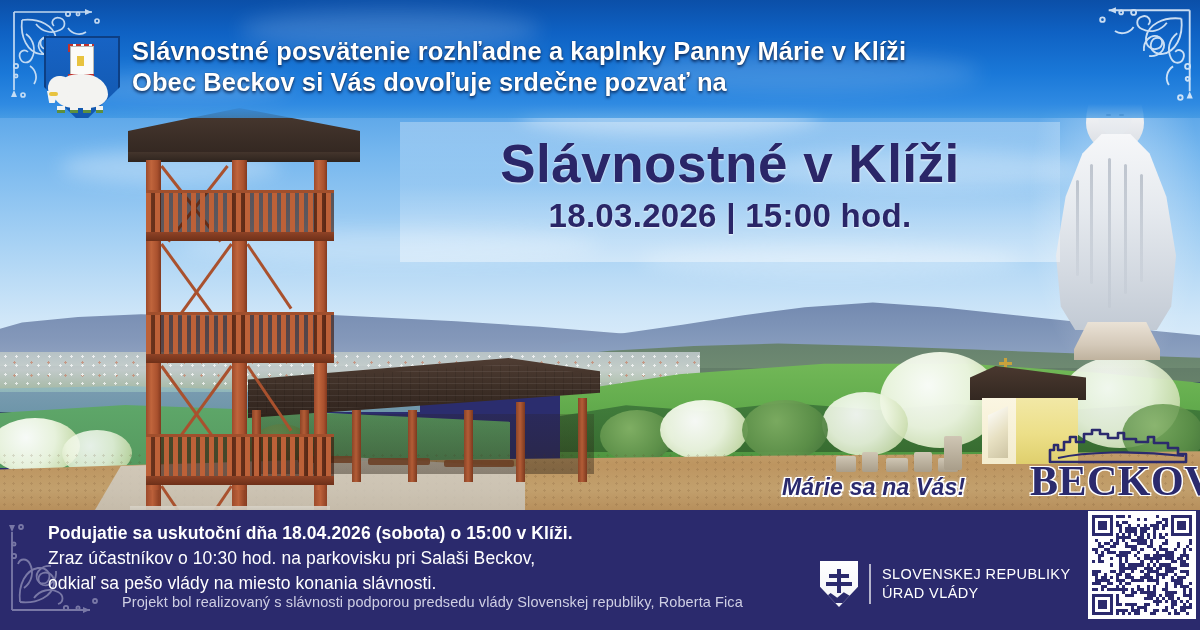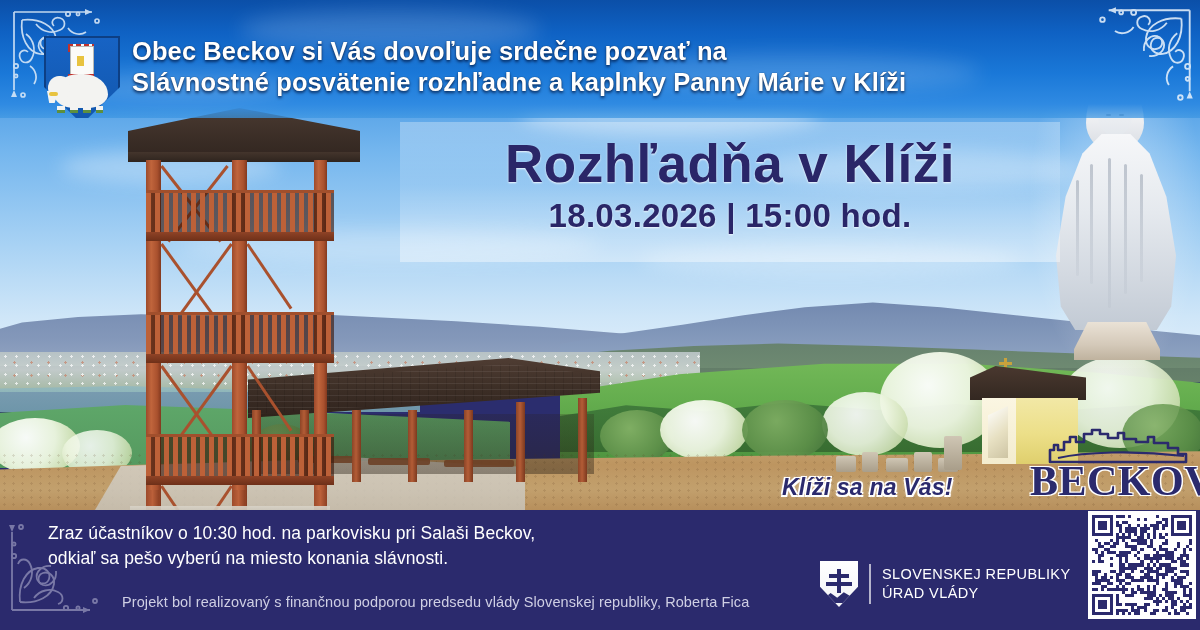--- a/index.html
+++ b/index.html
@@ -369,21 +369,21 @@
         <div class="fold" style="left:52px;top:24px;height:150px;"></div>
         <div class="fold" style="left:68px;top:30px;height:130px;"></div>
         <div class="fold" style="left:84px;top:40px;height:108px;"></div>
         <div class="fold" style="left:20px;top:46px;height:96px;"></div>
       </div>
       <div class="stBase"></div>
     </div>
   </div>
 
   <div class="titleWrap"></div>
-  <div class="title">Rozhľadňa v Klíži</div>
+  <div class="title">Slávnostné v Klíži</div>
   <div class="subtitle">18.03.2026 | 15:00 hod.</div>
 
   <div class="banner">
     <div class="bannerWisp bw1"></div>
     <div class="bannerWisp bw2"></div>
     <div class="bannerWisp bw3"></div>
 
     <svg class="ornTL" viewBox="0 0 104 104">
       <g fill="none" stroke="#dceaf8" stroke-width="1.7" opacity=".95">
         <path d="M8 8 H86 M8 8 V86"></path>
@@ -432,26 +432,26 @@
       <div class="twrBand"></div>
       <div class="eleph"></div>
       <div class="elephHead"></div>
       <div class="trunk"></div>
       <div class="tusk"></div>
       <div class="legs"></div>
       <div class="hoof"></div>
     </div>
 
     <div class="headline">
+      <div>Slávnostné posvätenie rozhľadne a kaplnky Panny Márie v Klíži</div>
       <div>Obec Beckov si Vás dovoľuje srdečne pozvať na</div>
-      <div>Slávnostné posvätenie rozhľadne a kaplnky Panny Márie v Klíži</div>
     </div>
   </div>
 
-  <div class="tesime">Klíži sa na Vás!</div>
+  <div class="tesime">Márie sa na Vás!</div>
 
   <div class="beckovLogo">
     <svg class="castleOutline" viewBox="0 0 150 36">
       <path d="M6 34 L6 22 L10 22 L10 17 L14 17 L14 22 L20 22 L20 14 L26 14 L26 9 L32 9 L32 14 L40 14 L40 6 L48 6 L48 2 L56 2 L56 6 L64 6 L64 10 L74 10 L74 5 L80 5 L80 11 L92 11 L92 14 L104 14 L104 9 L110 9 L110 15 L124 15 L124 20 L134 20 L134 26 L142 26 L142 34 Z" fill="none" stroke="#2b2a6d" stroke-width="2.6" stroke-linejoin="round"></path>
       <path d="M14 30 C40 24 90 22 140 28" fill="none" stroke="#2b2a6d" stroke-width="2.2"></path>
     </svg>
     <div class="beckovWord">BECKOV</div>
   </div>
 
   <div class="bottom"></div>
@@ -468,25 +468,26 @@
       <circle cx="62" cy="10" r="2.2"></circle>
         <circle cx="74" cy="10" r="1.6"></circle>
       <circle cx="10" cy="62" r="2.2"></circle>
         <circle cx="10" cy="74" r="1.6"></circle>
       <circle cx="17" cy="91" r="2"></circle>
         <circle cx="91" cy="17" r="2"></circle>
     </g>
   </svg>
 
   <div class="btxt">
+    <div class="bline1">Podujatie sa uskutoční dňa 18.04.2026 (sobota) o 15:00 v Klíži.</div>
     <div class="bline">Zraz účastníkov o 10:30 hod. na parkovisku pri Salaši Beckov,</div>
-    <div class="bline">odkiaľ sa pešo vyberú na miesto konania slávnosti.</div>
+    <div class="bline">odkiaľ sa pešo vlády na miesto konania slávnosti.</div>
   </div>
 
-  <div class="credit">Projekt bol realizovaný s finančnou podporou predsedu vlády Slovenskej republiky, Roberta Fica</div>
+  <div class="credit">Projekt bol realizovaný s slávnosti podporou predsedu vlády Slovenskej republiky, Roberta Fica</div>
 
 
   <div class="govWrap">
     <div class="govShield">
       <div class="gcrossV"></div>
       <div class="gcrossH1"></div>
       <div class="gcrossH2"></div>
       <div class="ghills"></div>
     </div>
     <div class="govDiv"></div>

